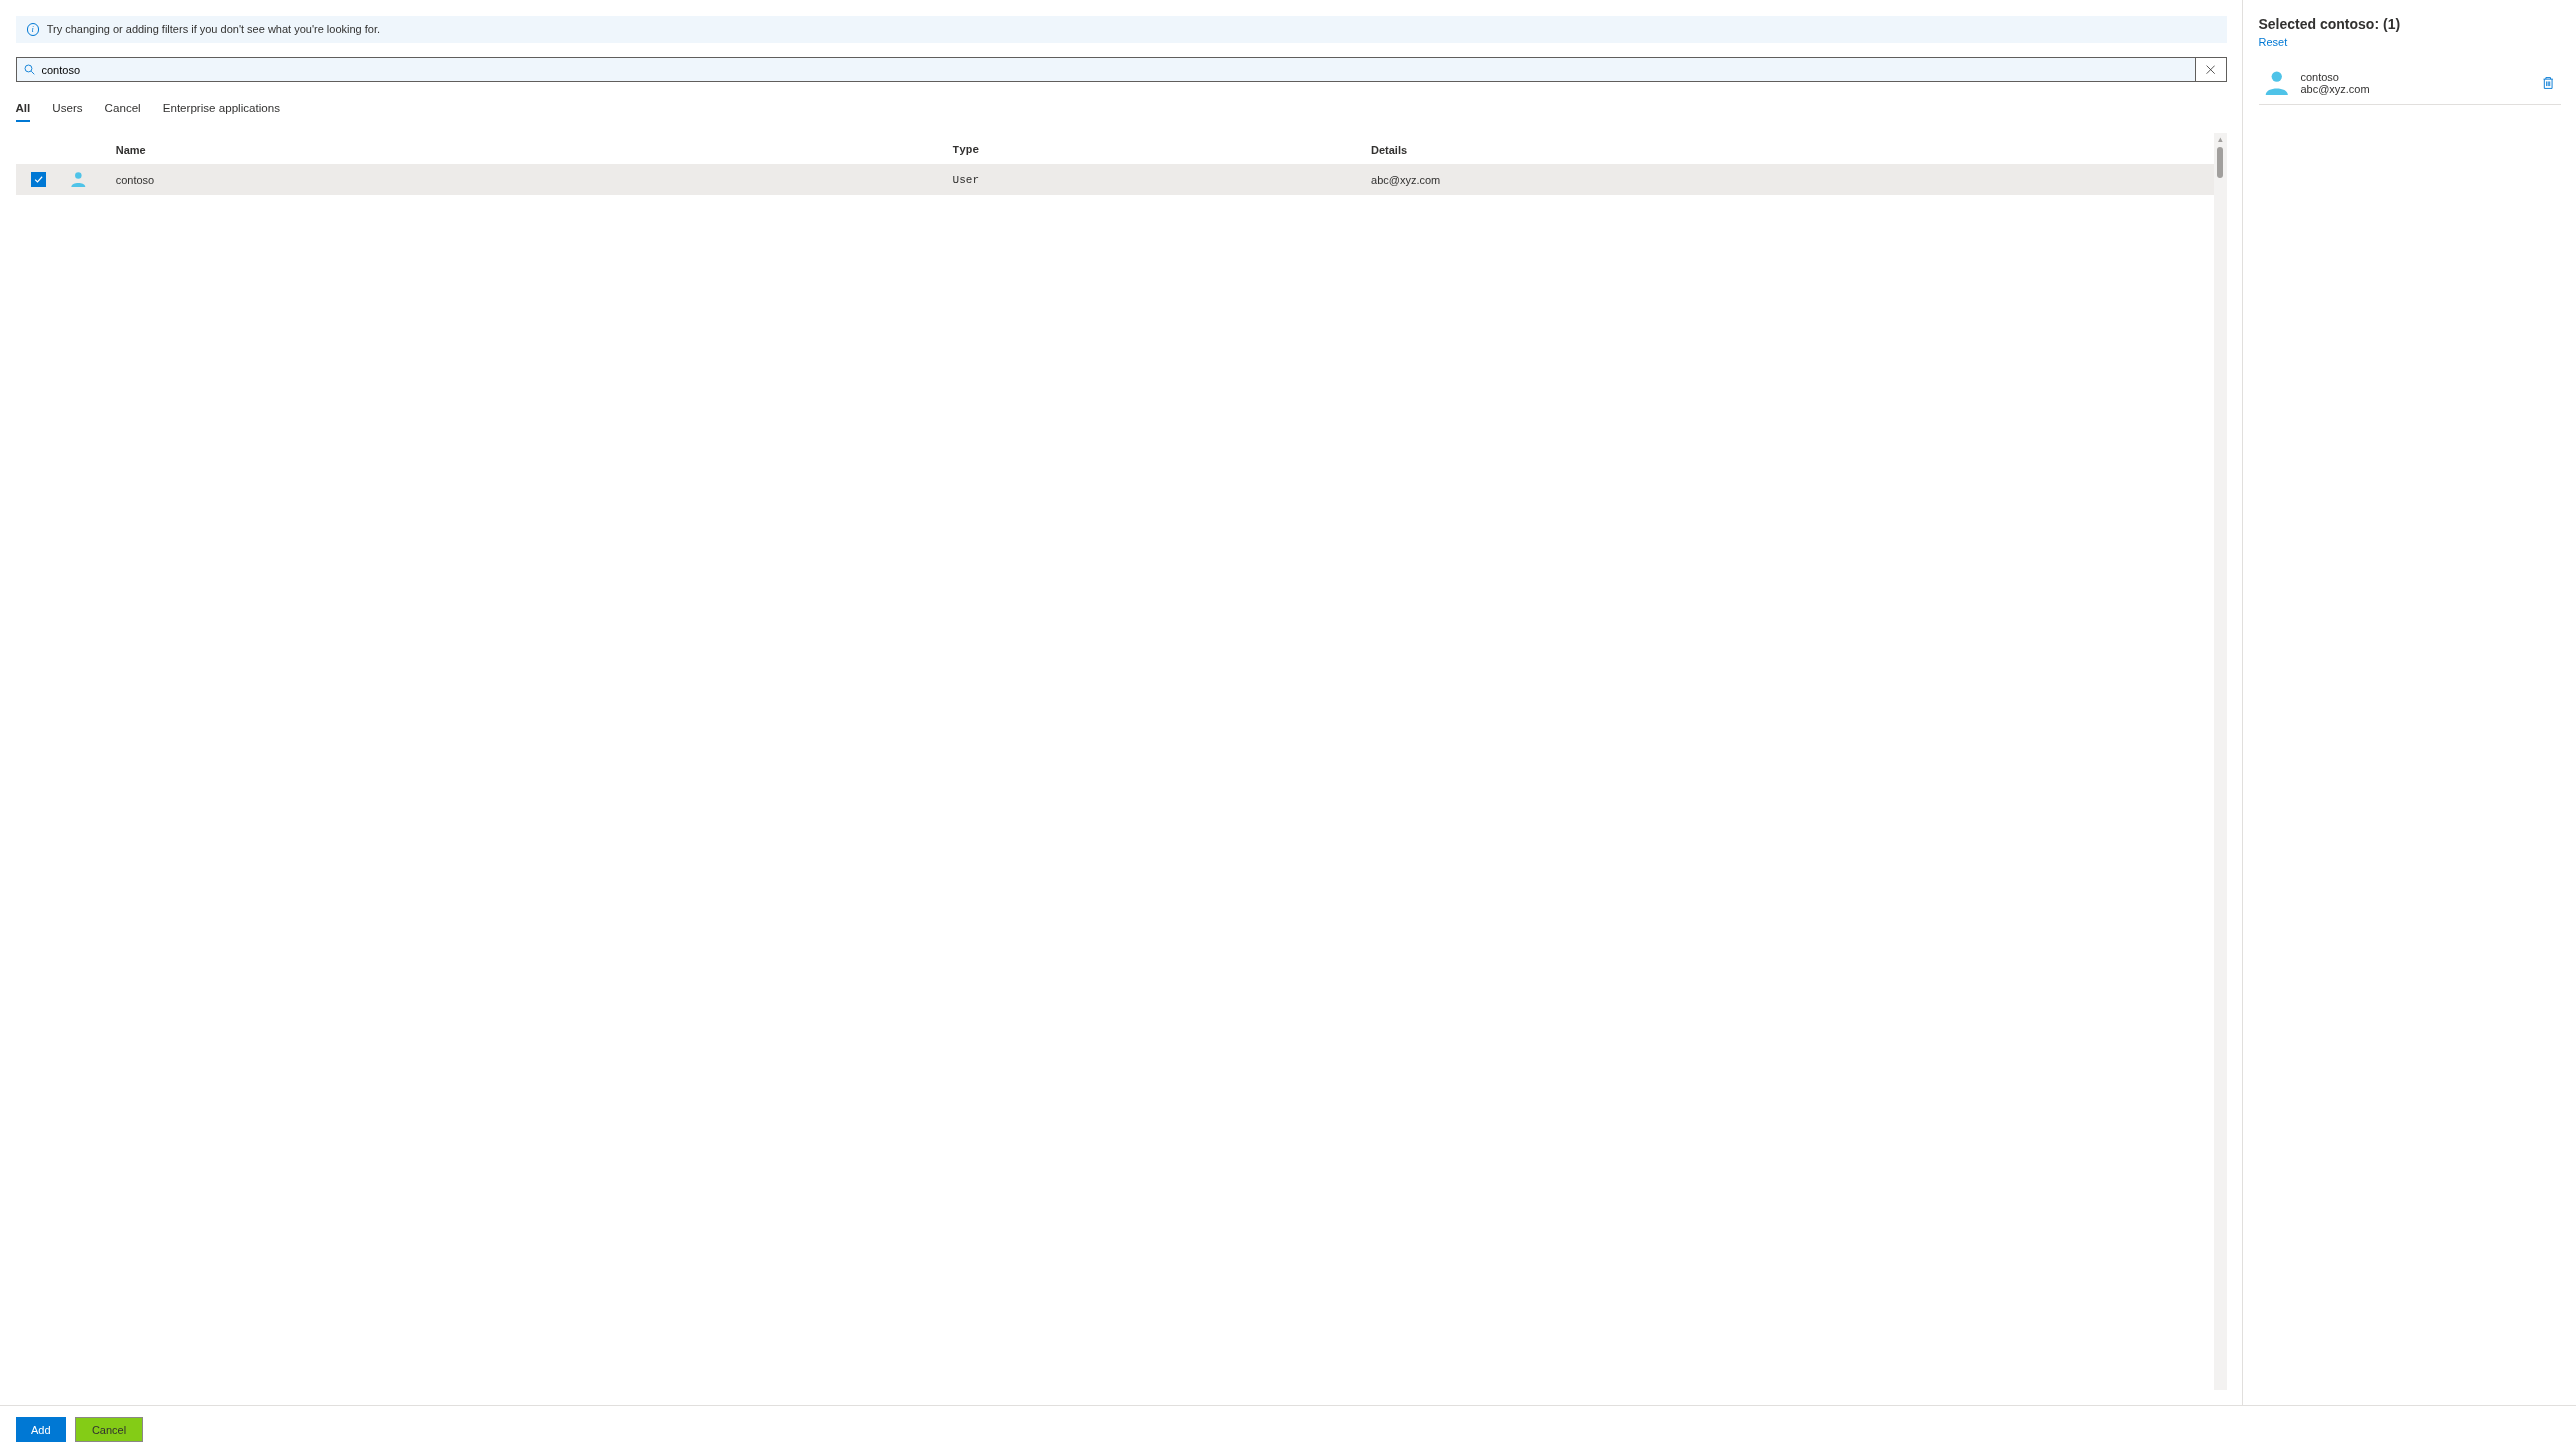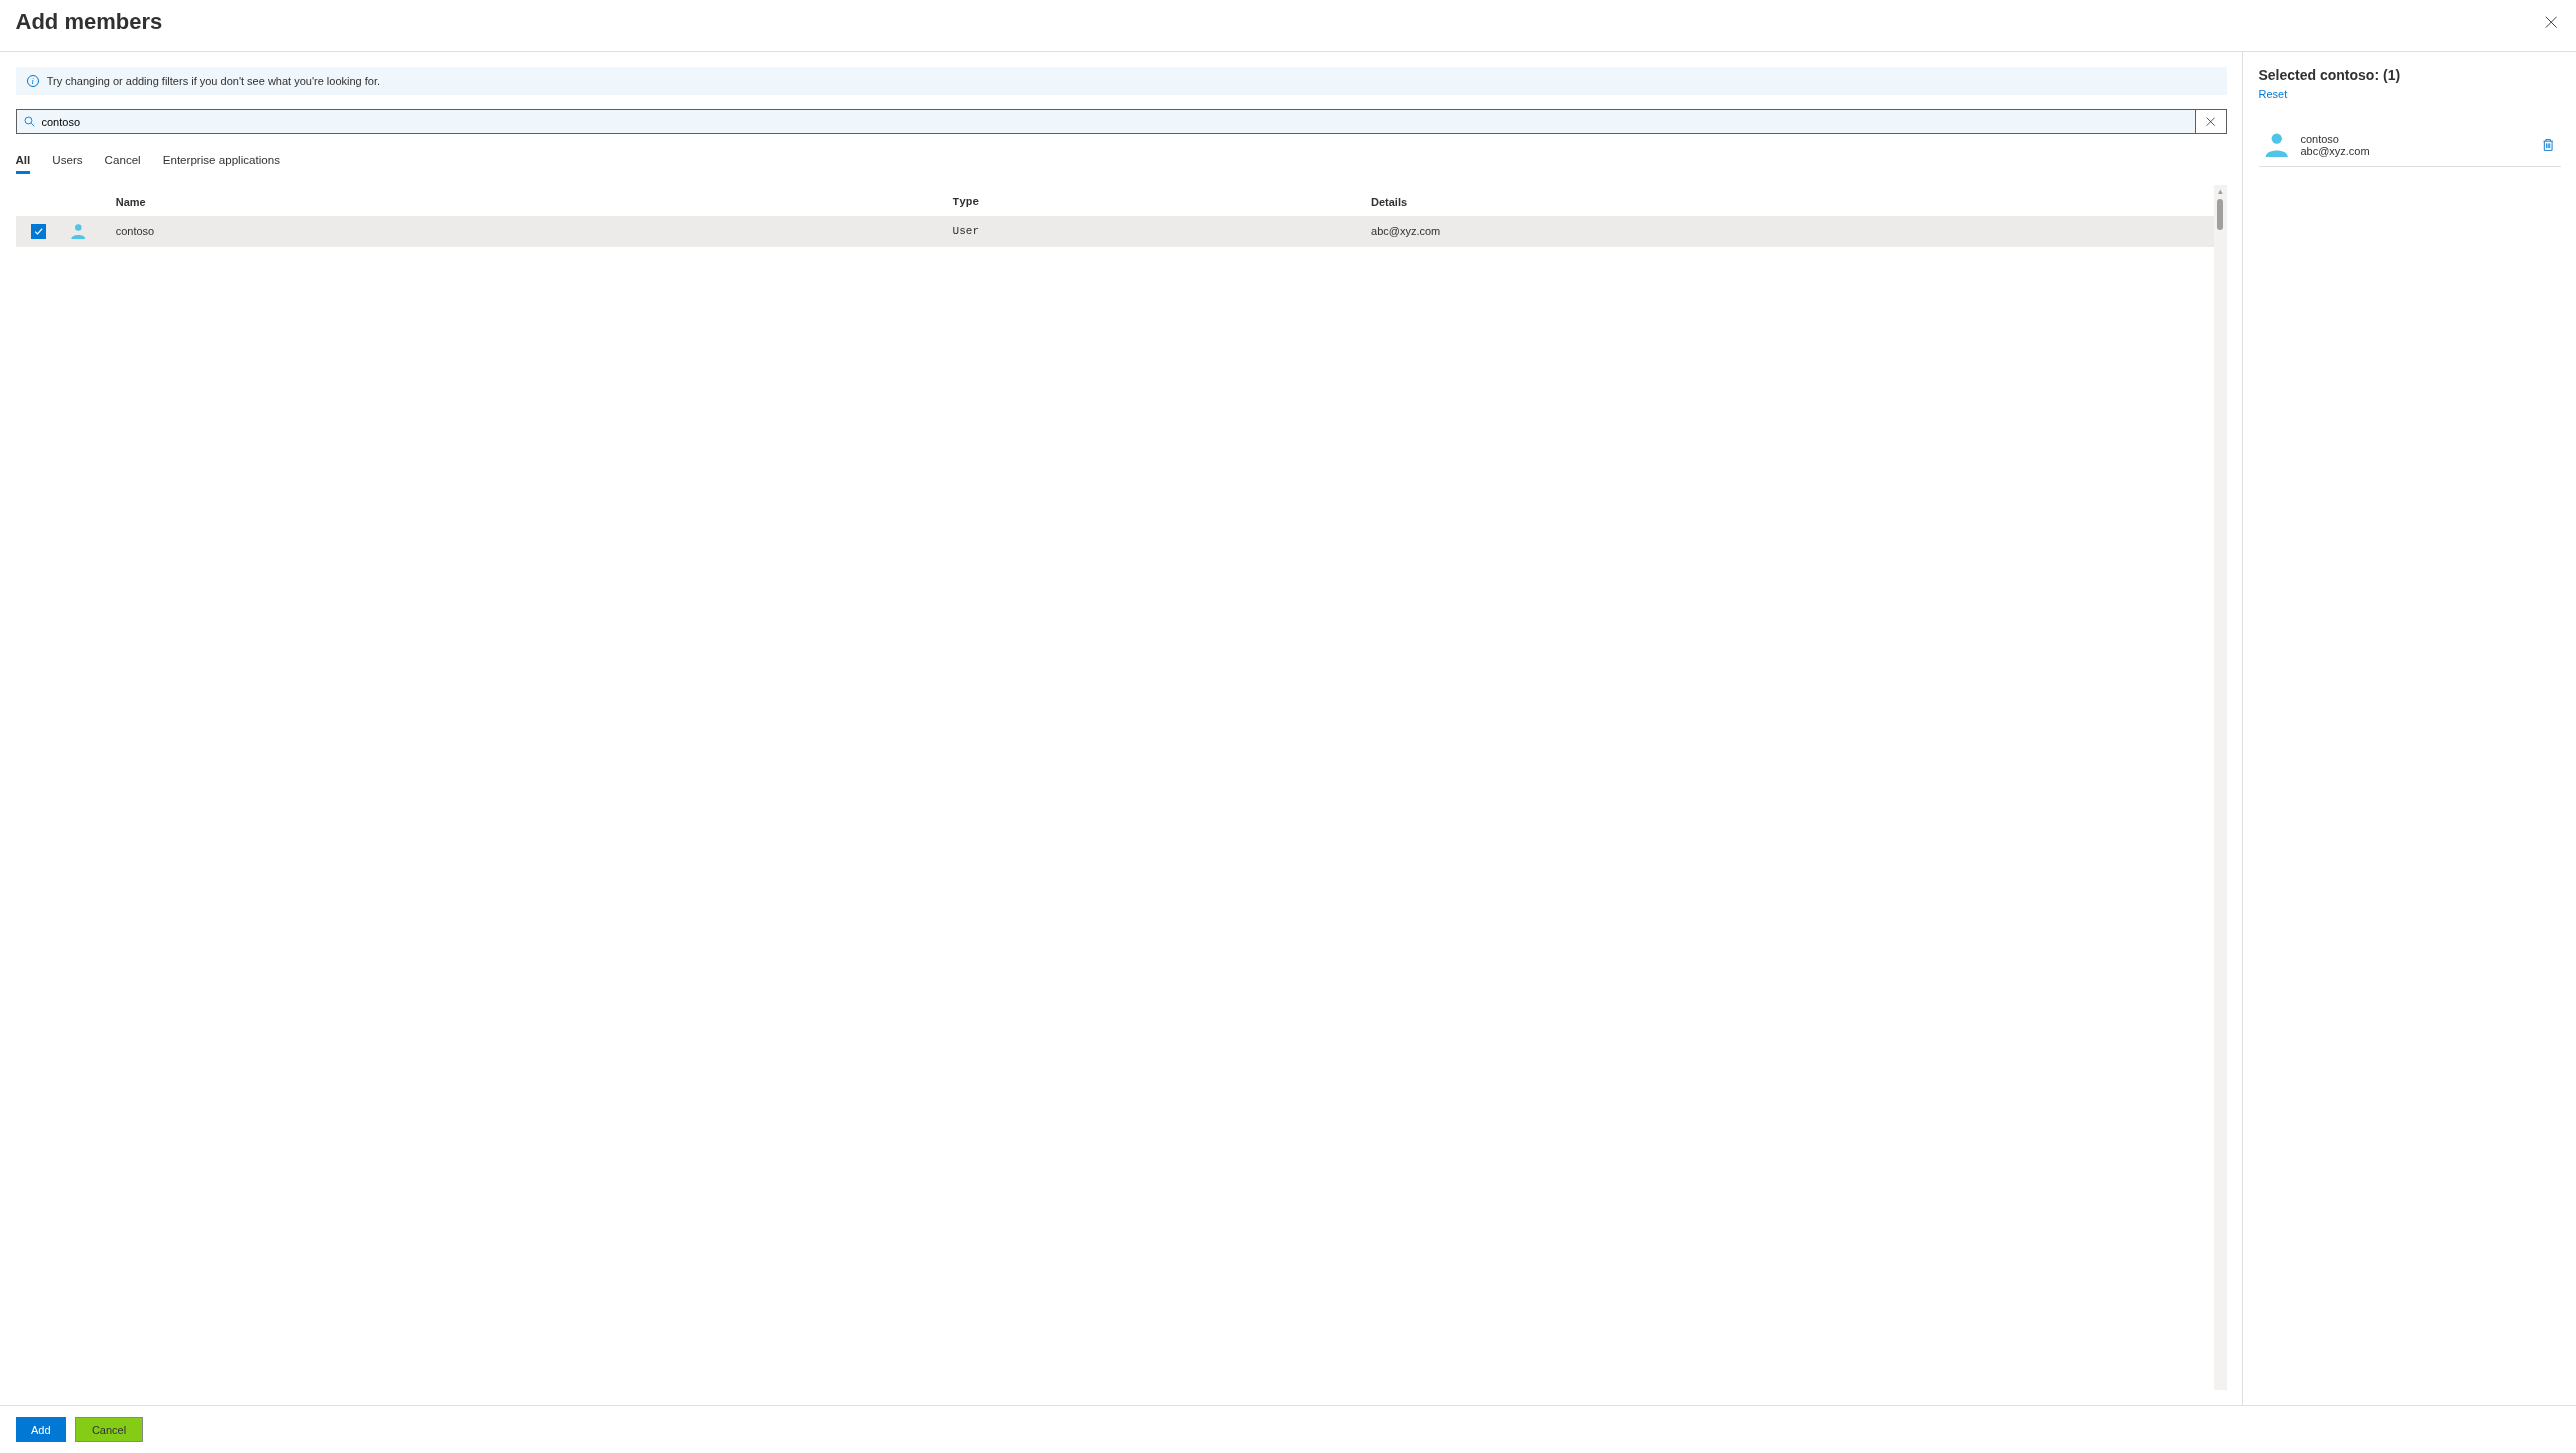--- a/index.html
+++ b/index.html
@@ -40,49 +40,41 @@
   .col-avatar { width: 47px; }
   .col-name { flex: 2; }
   .col-type { flex: 1; font-family: Liberation Mono, monospace; }
   .col-details { flex: 2; }
 
   .table-row { display: flex; align-items: center; padding: 4.7px 6.2px; background: #edebe9; height: 31px; }
   .checkbox { width: 15.5px; height: 15.5px; background: #0078d4; display: flex; align-items: center; justify-content: center; color: #fff; margin-left: 9.3px; }
   .avatar-sm { width: 18.6px; height: 18.6px; }
 
   .selected-title { font-size: 14px; font-weight: 600; margin-bottom: 4.7px; }
-  .reset-link { color: #0078d4; cursor: pointer; font-size: 11px; margin-bottom: 24px; display: inline-block; }
+  .reset-link { color: #0078d4; cursor: pointer; font-size: 11px; margin-bottom: 14px; display: inline-block; }
 
   .selected-item { display: flex; align-items: center; padding: 6.2px 3.1px; border-bottom: 0.8px solid #e1dfdd; }
   .avatar-md { width: 29.5px; height: 29.5px; margin-right: 9.3px; }
   .sel-text { flex: 1; }
   .sel-name { font-size: 11px; }
   .sel-detail { font-size: 11px; color: #323130; }
   .trash { cursor: pointer; padding: 3.1px; }
 
   .footer { border-top: 0.8px solid #e1dfdd; padding: 11px 15.5px; display: flex; gap: 9.3px; }
   .btn { height: 25px; padding: 0 15.5px; font-size: 11px; cursor: pointer; border: none; }
   .btn-primary { background: #0078d4; color: #fff; }
   .btn-secondary { background: #84cc16; color: #323130; border: 0.8px solid #8a8886; }
 
   svg { display: block; }
 </style>
 </head>
 <body>
 
 <div class="panel">
 
-  <div class="header">
-    <div class="title">Add members</div>
-    <div class="close-btn">
-      <svg width="12.4" height="12.4" viewBox="0 0 16 16">
-          <path d="M1 1 L15 15 M15 1 L1 15" stroke="#323130" stroke-width="1.2" fill="none"></path>
-        </svg>
-    </div>
-  </div>
 
   <div class="body">
 
     <div class="left">
 
       <div class="info-banner">
         <span class="info-icon-circle">i</span>
         <span>Try changing or adding filters if you don't see what you're looking for.</span>
       </div>
 

